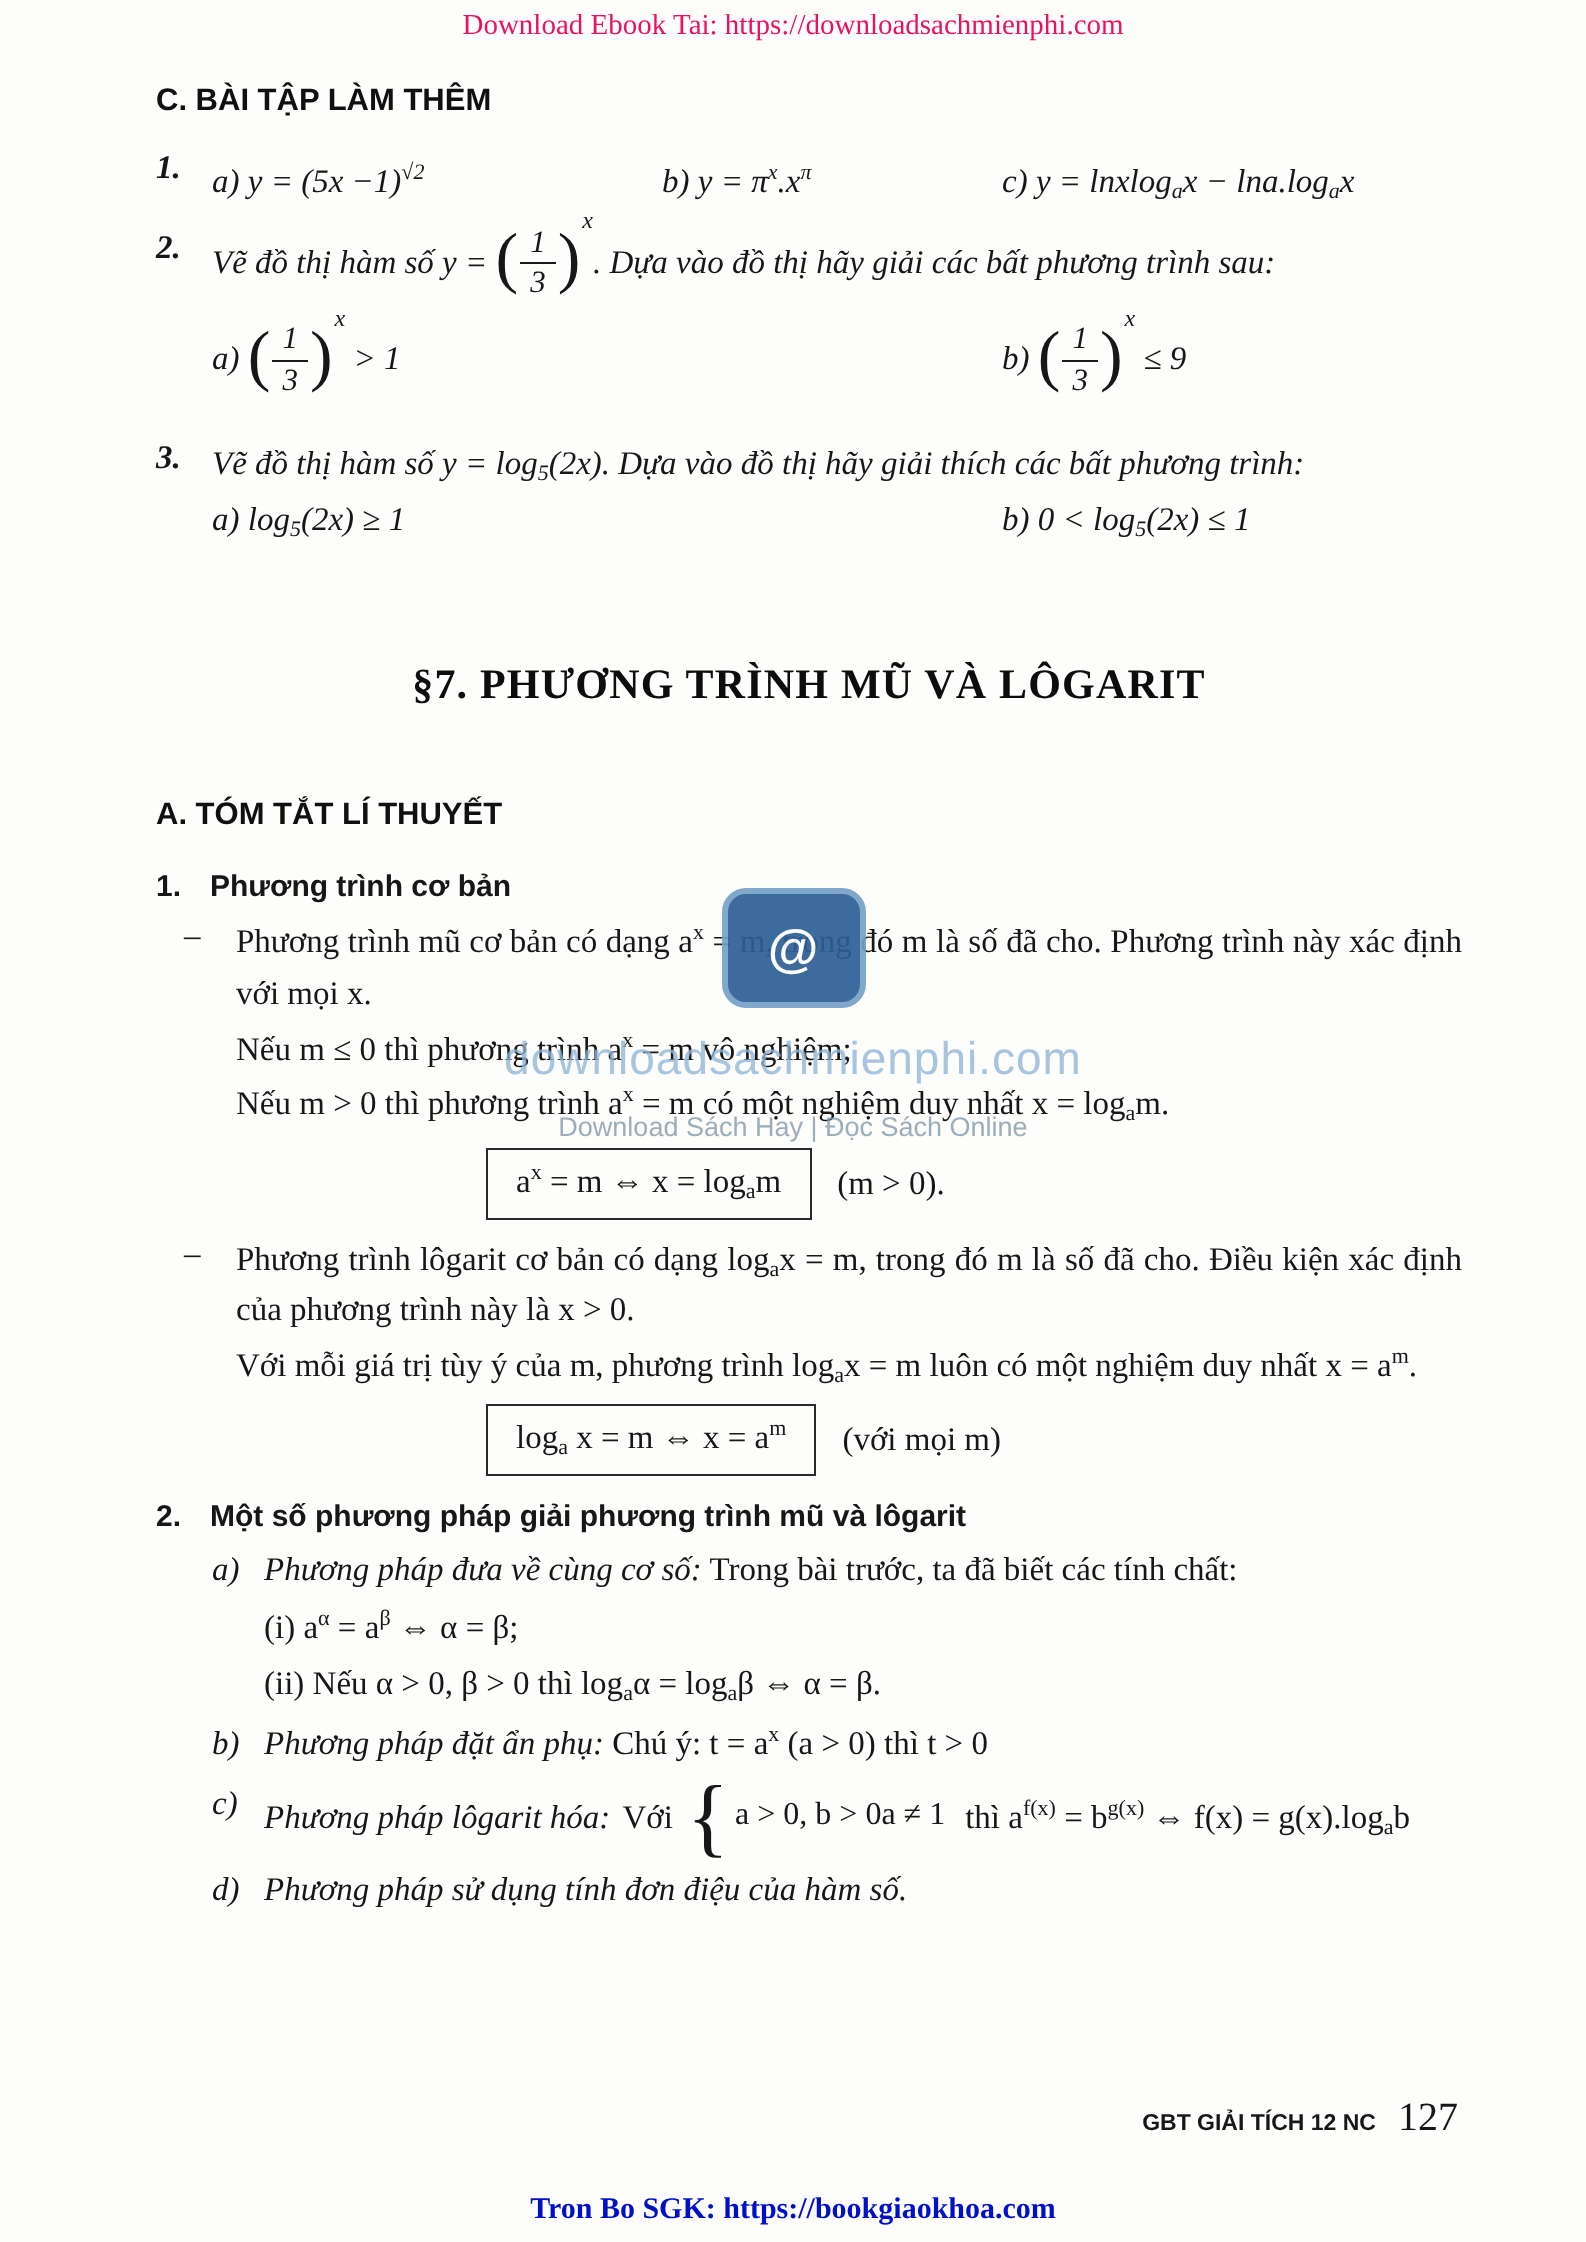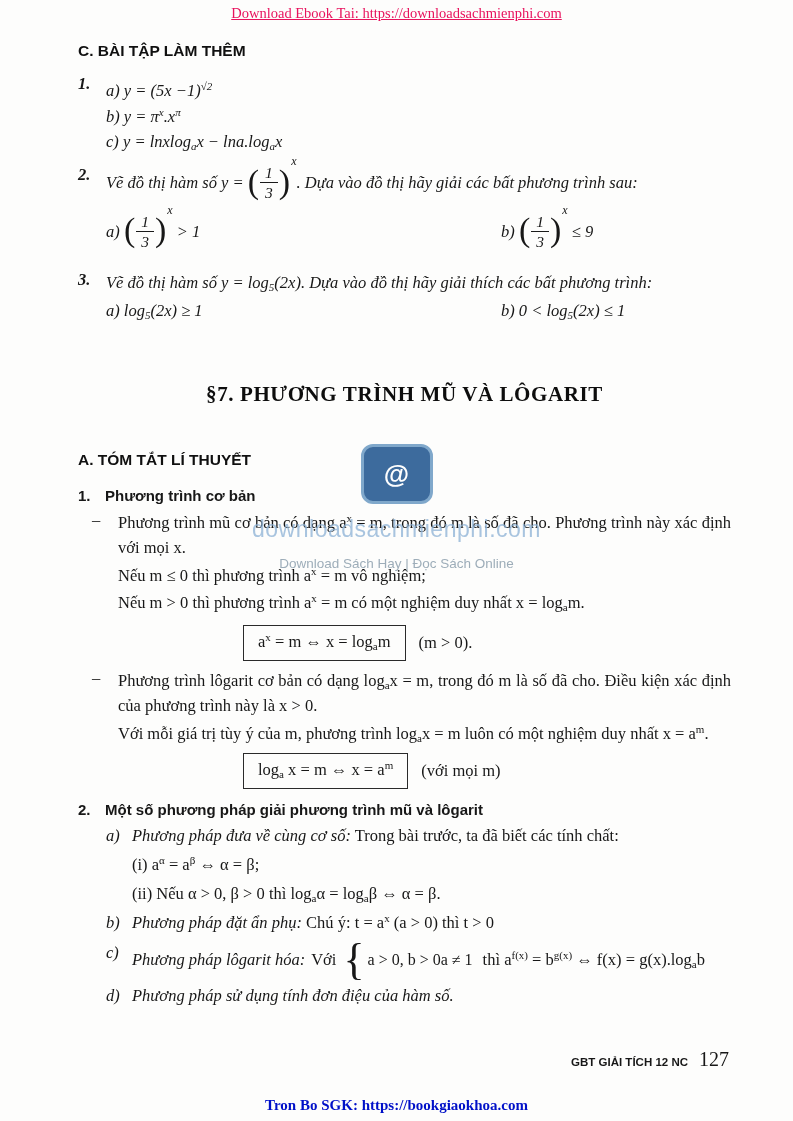--- a/index.html
+++ b/index.html
@@ -5,21 +5,21 @@
   html,body{margin:0;padding:0;}
   body{background:#ffffff;}
   .page{
     position:relative; width:793px; height:1121px; overflow:hidden;
     background:#fdfdfc; color:#171717;
     font-family:"Liberation Serif", serif; font-size:16.5px;
   }
   
   .top-link{
     position:absolute; top:5px; left:0; right:0; text-align:center;
-    font-size:14.5px; color:#e8125d; z-index:3;text-decoration:underline;
+    font-size:14.5px; color:#e8125d; z-index:3;
   }
   .bottom-link{
     position:absolute; bottom:7px; left:0; right:0; text-align:center;
     font-size:15px; font-weight:bold; color:#0010c8; z-index:3;
   }
   
   .watermark{
     position:absolute; top:444px; left:0; right:0; text-align:center;
     z-index:2; pointer-events:none;
   }
@@ -54,21 +54,21 @@
   }
   .sub-num{width:27px; flex:none;}
   
   .exi{font-style:italic;}
   .ex-row{display:flex;}
   .ex-num{width:28px; flex:none; font-weight:bold;}
   .ex-body{flex:1; line-height:1.55;}
   .ex-1{margin-top:14px;}
   .ex-2{margin-top:10px;}
   .ex-3{margin-top:10px;}
-  .parts3{display:flex; margin-top:4px;flex-direction:column;}
+  .parts3{display:flex; margin-top:4px;}
   .p3a{width:225px;} .p3b{width:170px;} .p3c{flex:1;}
   .parts2{display:flex; align-items:center; margin:6px 0 4px 0; min-height:48px;}
   .p2a{width:395px;} .p2b{flex:1;}
   
   .chapter{
     text-align:center; margin-top:54px; font-weight:bold; font-size:21px;
     letter-spacing:0.6px; color:#0d0d0d;
   }
   
   .bullet{display:flex; padding-left:14px; margin-top:6px;}

